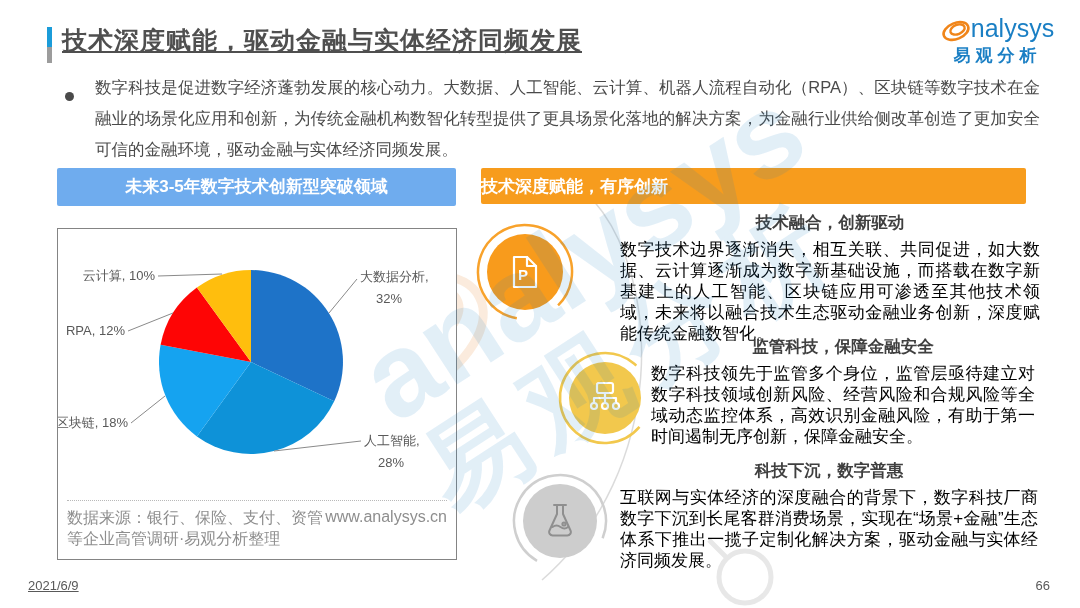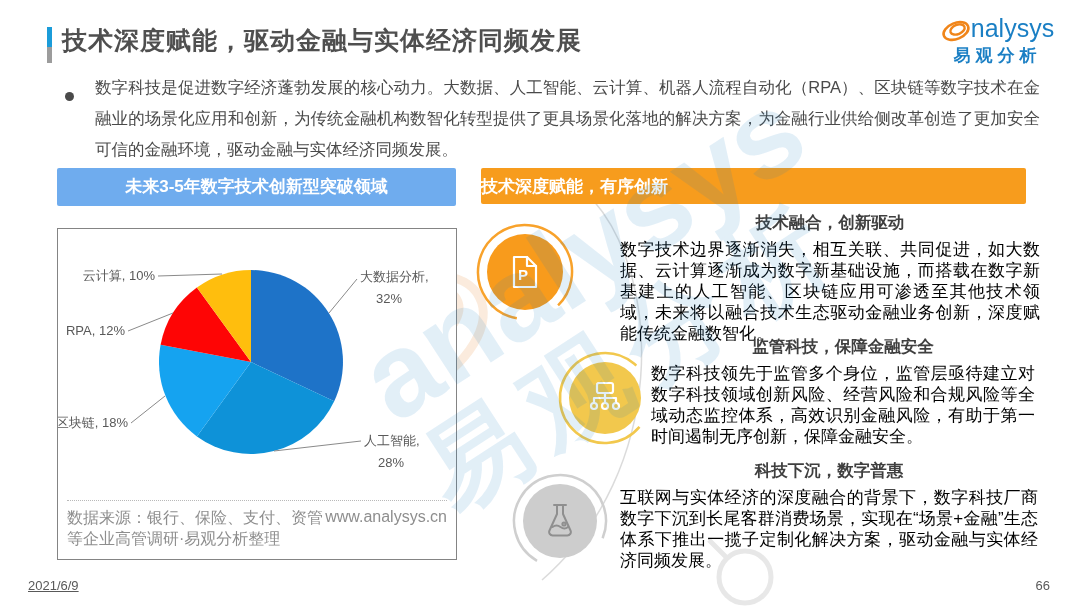--- a/index.html
+++ b/index.html
@@ -3,21 +3,21 @@
 <meta charset="utf-8">
 <style>
   html,body{margin:0;padding:0;background:#fff;}
   .slide{
     position:relative; width:1080px; height:608px; background:#fff; overflow:hidden;
     font-family:"Liberation Sans","DejaVu Sans",sans-serif;
   }
   
   .accent-bar{position:absolute;left:47px;top:27px;width:5px;height:36px;
     background:linear-gradient(#1B9CD9 0 55%,#9C9C9C 55% 100%);}
-  .title{position:absolute;left:62px;top:24px;margin:0;font-size:25px;font-weight:bold;color:#4F4F4F;letter-spacing:1px;}
+  .title{position:absolute;left:62px;top:24px;margin:0;font-size:25px;font-weight:bold;color:#4F4F4F;letter-spacing:1px;text-decoration:underline;}
   .logo{position:absolute;left:925px;top:14px;width:145px;text-align:center;color:#1A7FC4;}
   .logo-row{display:flex;align-items:flex-end;justify-content:center;}
   .logo-text{font-size:25px;color:#1A7FC4;letter-spacing:0;}
   .logo-sub{font-size:17px;font-weight:bold;letter-spacing:5px;margin-top:1px;}
   
   .bullet-dot{position:absolute;left:65px;top:92px;width:9px;height:9px;border-radius:50%;background:#4A4A4A;}
   .intro{position:absolute;left:95px;top:72px;width:945px;margin:0;font-size:16.5px;line-height:31px;
     color:#4A4A4A;text-align:justify;}
   
   .left-header{position:absolute;left:57px;top:168px;width:399px;height:38px;line-height:38px;

